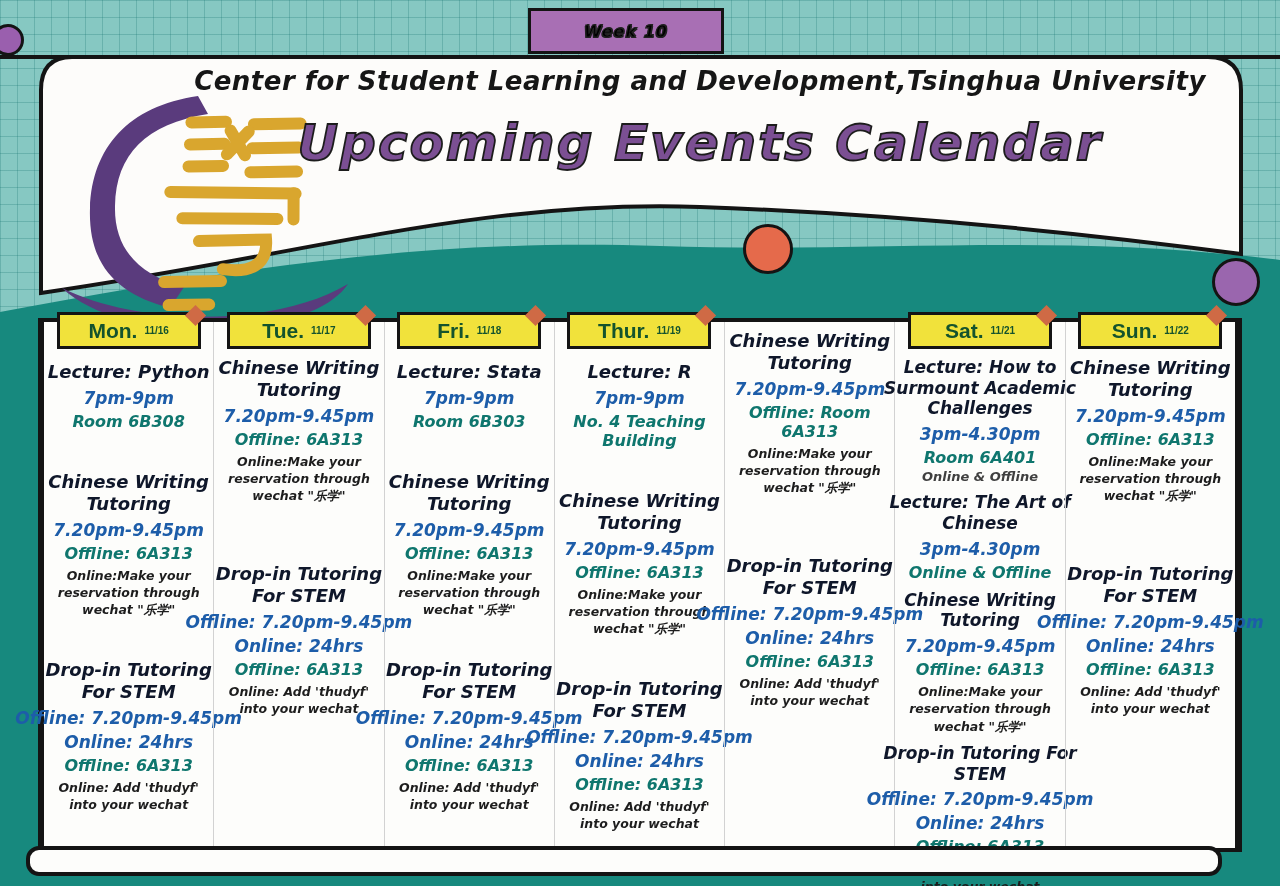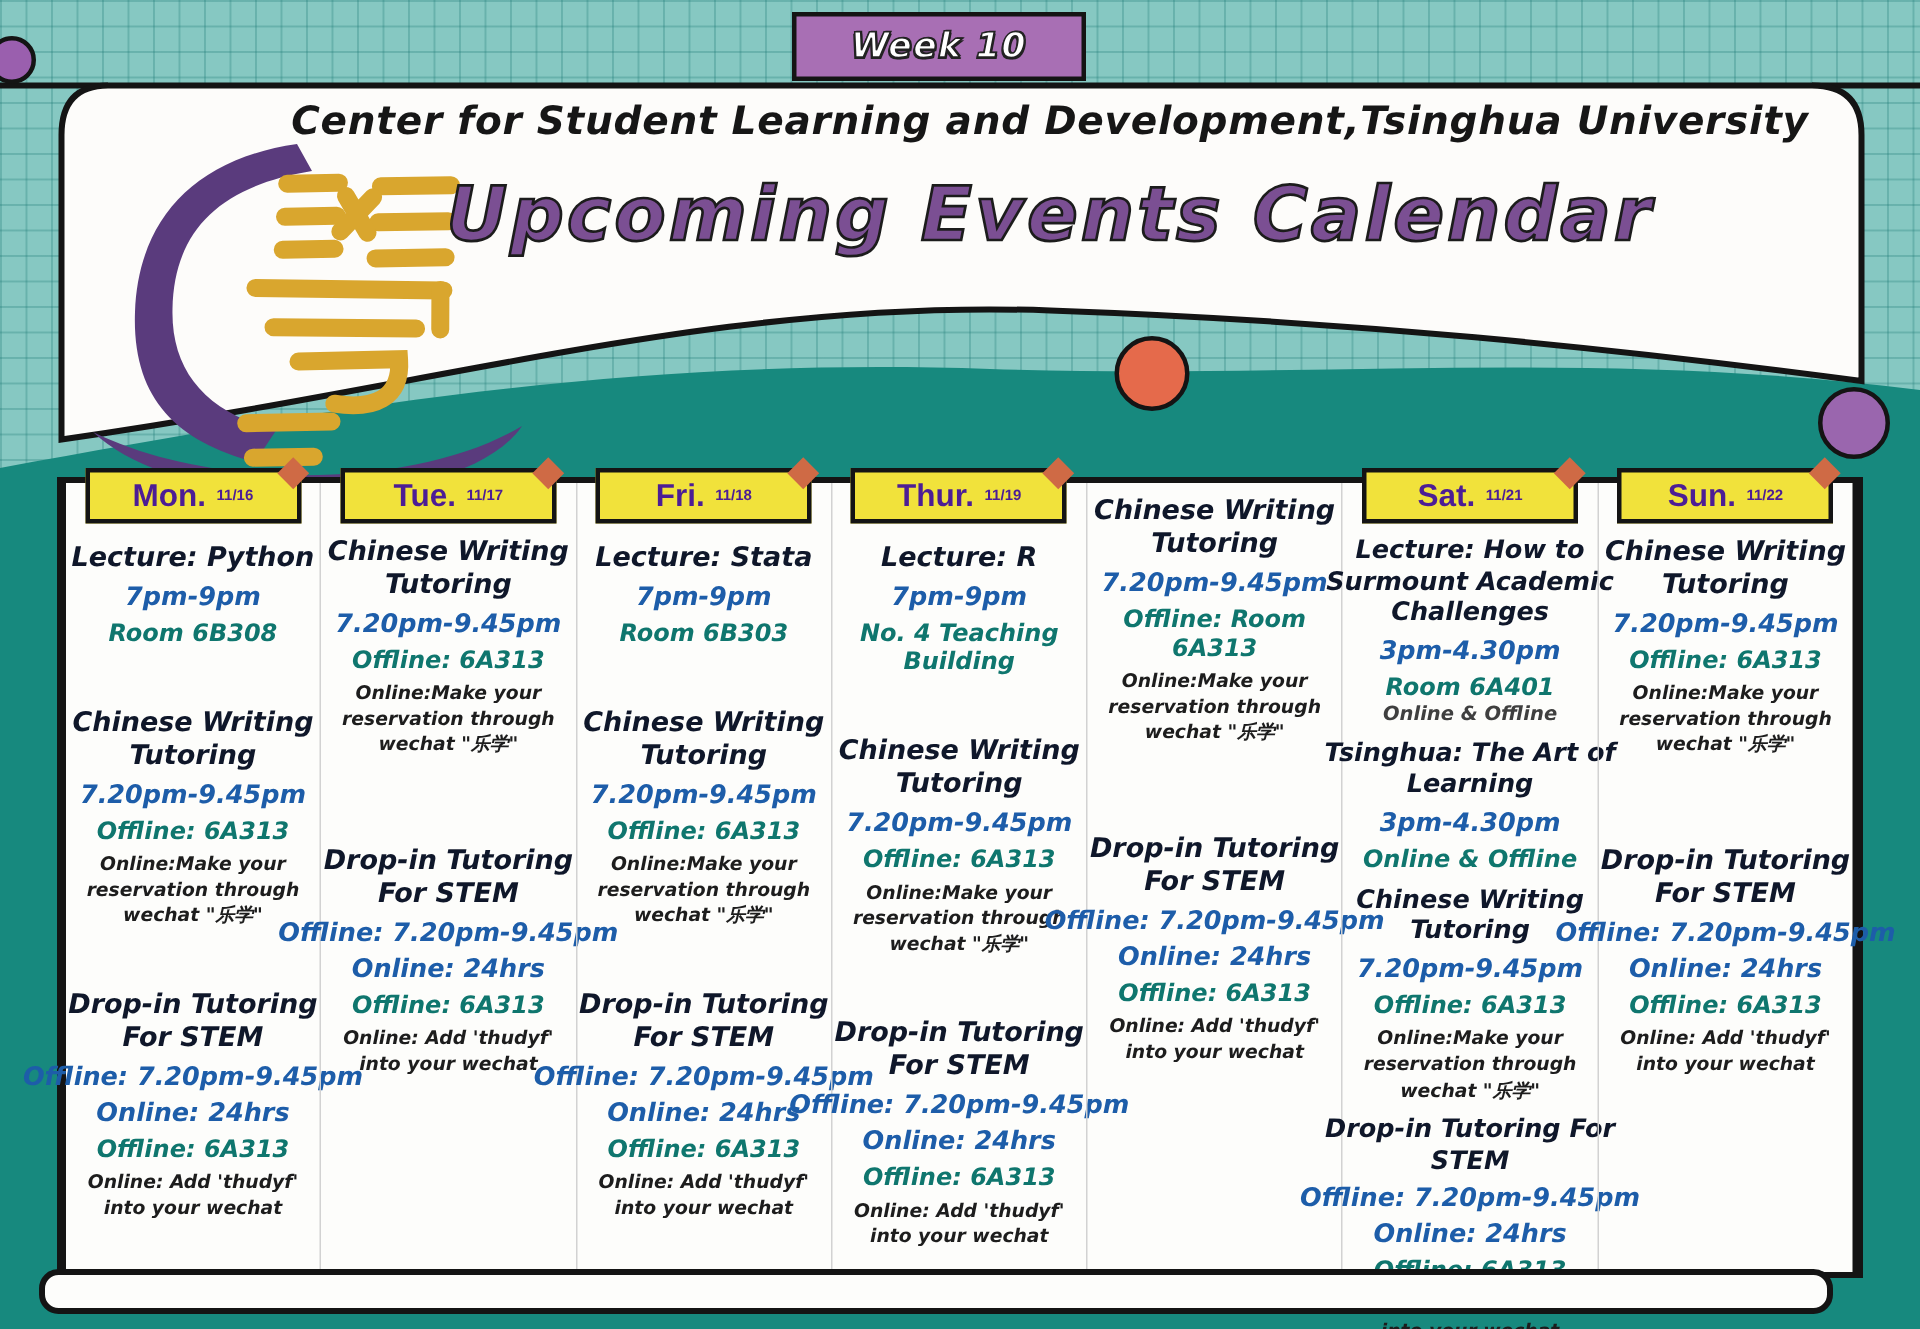--- a/index.html
+++ b/index.html
@@ -14,21 +14,21 @@
   .page{position:relative;width:1280px;height:886px;}
   .bg-svg{position:absolute;left:0;top:0;width:1280px;height:886px;}
 
   
   .week-banner{
     position:absolute;left:528px;top:8px;width:190px;height:40px;
     background:#a86fb4;border:3px solid #141414;
     display:flex;align-items:center;justify-content:center;z-index:5;
   }
   .week-banner span{
-    font-style:italic;font-weight:bold;font-size:23px;color:#ffffff;
+    font-style:italic;font-weight:bold;font-size:16px;color:#000000;
     -webkit-text-stroke:1px #222;
     text-shadow:1px 1px 0 #222, -1px 1px 0 #222, 1px -1px 0 #222;
     letter-spacing:1px;
   }
 
   
   .header-text{position:absolute;left:190px;top:66px;width:1020px;text-align:center;z-index:4;}
   .org-title{
     font-style:italic;font-weight:bold;font-size:26px;color:#161616;letter-spacing:.5px;
   }
@@ -49,21 +49,21 @@
     background:#fdfdfb;border:4px solid #141414;border-left-width:6px;border-right-width:7px;
     display:flex;z-index:3;
   }
   .col{flex:1 1 0;position:relative;min-width:0;}
   .col + .col{border-left:1px solid #d2d2d2;}
 
   .day-tab{
     position:relative;margin:-10px auto 0;width:138px;height:31px;
     background:#f1e23b;border:3px solid #141414;
     display:flex;align-items:center;justify-content:center;gap:7px;
-    font-family:"Liberation Sans",sans-serif;font-weight:bold;color:#4c1d95;z-index:2;
+    font-family:"Liberation Sans",sans-serif;font-weight:bold;color:#14532d;z-index:2;
   }
   .day-name{font-size:21px;}
   .day-date{font-size:10px;}
   .fold{
     position:absolute;right:-5px;top:-7px;width:15px;height:15px;
     background:#cf6a45;transform:rotate(45deg);z-index:-1;
   }
 
   .events{display:flex;flex-direction:column;align-items:center;padding-top:12px;text-align:center;}
   .col[data-count="2"] .event + .event{margin-top:56px;}
@@ -262,21 +262,21 @@
             <span class="day-date">11/21</span>
           </div>
           <div class="events">
             <div class="event">
               <div class="ev-title">Lecture: How to Surmount Academic Challenges</div>
               <div class="ev-line k-time">3pm-4.30pm</div>
               <div class="ev-line k-loc">Room 6A401</div>
               <div class="ev-line k-locsm">Online &amp; Offline</div>
             </div>
             <div class="event">
-              <div class="ev-title">Tsinghua: The Art of Learning</div>
+              <div class="ev-title">Lecture: The Art of Chinese</div>
               <div class="ev-line k-time">3pm-4.30pm</div>
               <div class="ev-line k-loc">Online &amp; Offline</div>
             </div>
             <div class="event">
               <div class="ev-title">Chinese Writing Tutoring</div>
               <div class="ev-line k-time">7.20pm-9.45pm</div>
               <div class="ev-line k-loc">Offline: 6A313</div>
               <div class="ev-line k-note">Online:Make your reservation through wechat "乐学"</div>
             </div>
             <div class="event">

